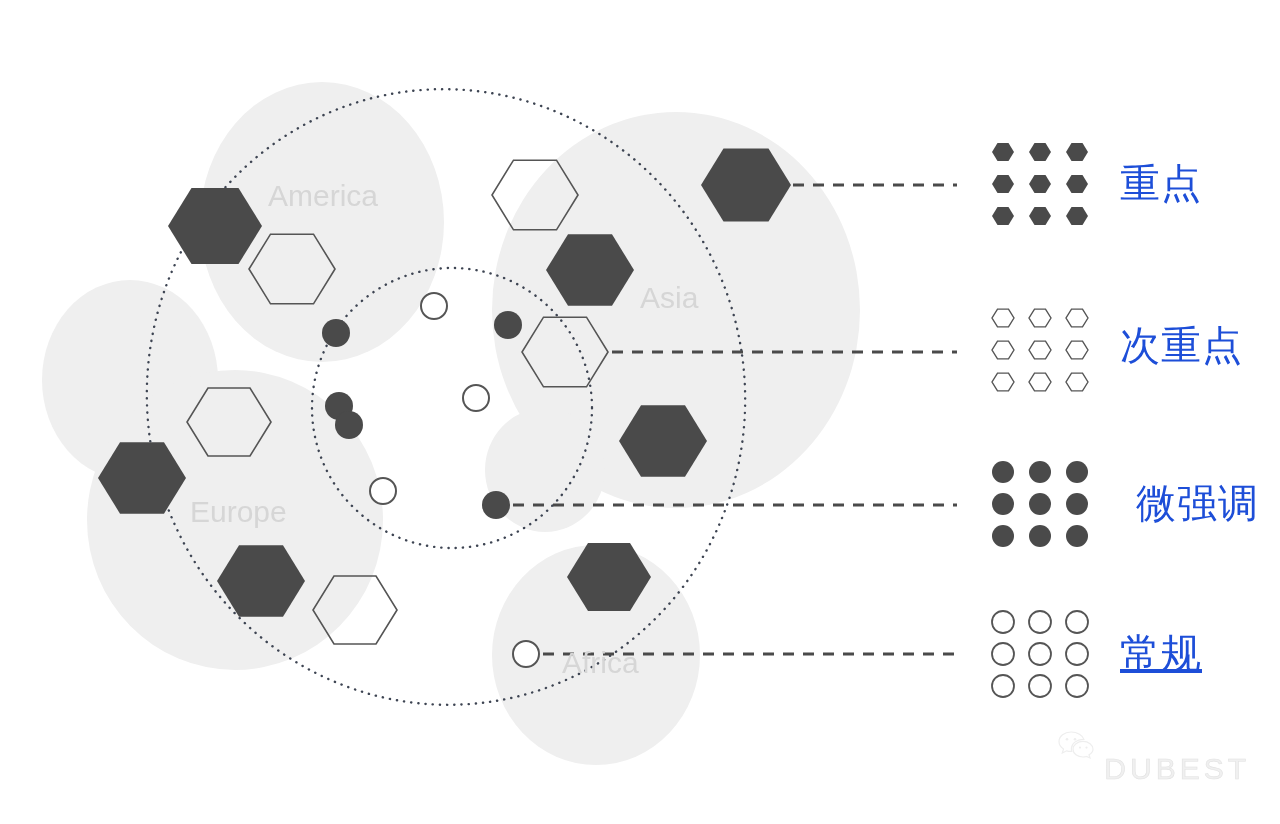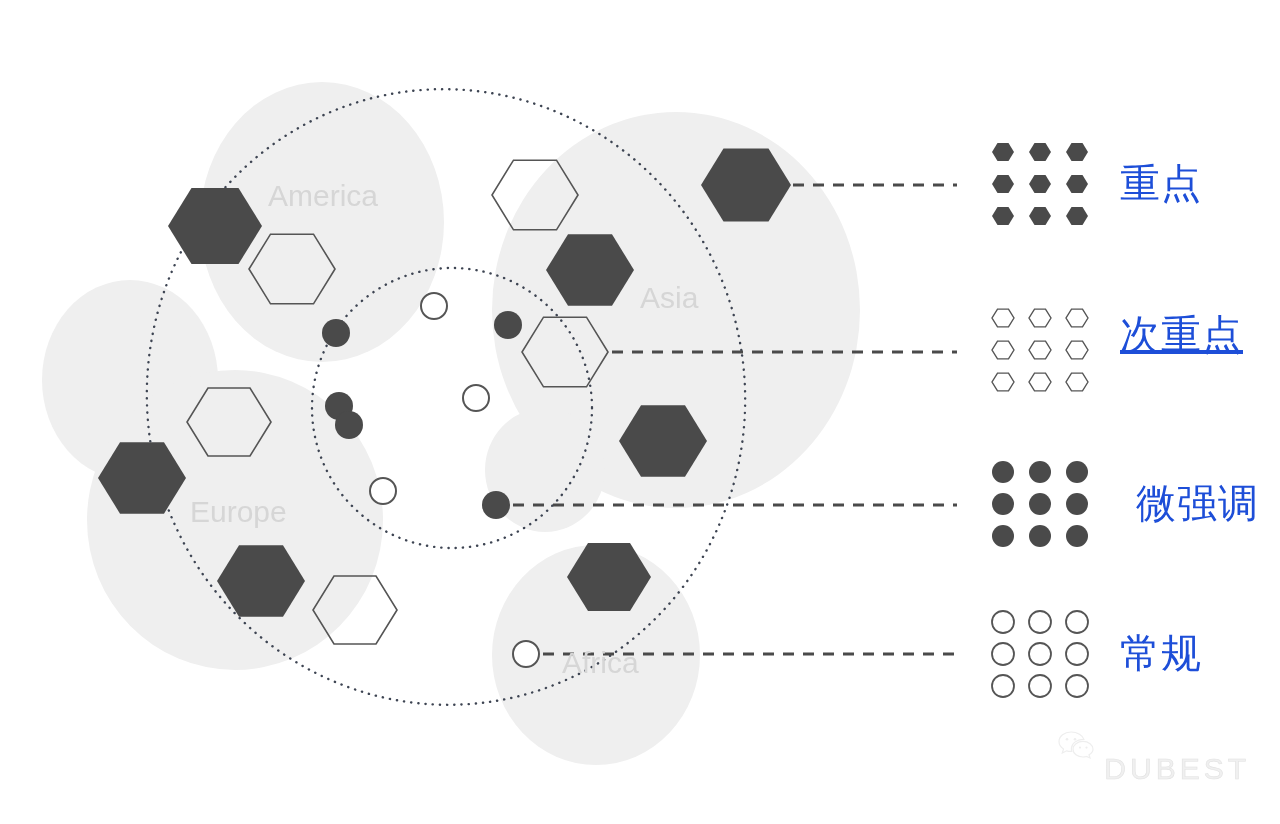--- a/index.html
+++ b/index.html
@@ -141,23 +141,23 @@
         <circle cx="1040" cy="654" r="11" fill="none" stroke="#555555" stroke-width="1.8"></circle>
         <circle cx="1077" cy="654" r="11" fill="none" stroke="#555555" stroke-width="1.8"></circle>
         <circle cx="1003" cy="686" r="11" fill="none" stroke="#555555" stroke-width="1.8"></circle>
         <circle cx="1040" cy="686" r="11" fill="none" stroke="#555555" stroke-width="1.8"></circle>
         <circle cx="1077" cy="686" r="11" fill="none" stroke="#555555" stroke-width="1.8"></circle>
       </g>
   </svg>
 
   <div id="legend-labels">
       <div class="legend-label" style="left: 1120px; top: 163px;">重点</div>
-      <div class="legend-label" style="left: 1120px; top: 314px; text-decoration: underline;">次重点</div>
+      <div class="legend-label" style="left: 1120px; top: 325px;">次重点</div>
       <div class="legend-label" style="left: 1120px; top: 483px; margin-left: 16px;">微强调</div>
-      <div class="legend-label" style="left: 1120px; top: 633px;">常规</div>
+      <div class="legend-label" style="left: 1120px; top: 633px; text-decoration: underline;">常规</div>
     </div>
 
   <div class="watermark">
     <svg width="36" height="30" viewBox="0 0 36 30">
       <path d="M13 2C6.4 2 1 6.3 1 11.6c0 3 1.8 5.7 4.5 7.4L4.3 23l4.3-2.2c1.4.4 2.8.6 4.4.6h.8c-.3-.8-.4-1.7-.4-2.6 0-5.2 5.2-9.4 11.6-9.4h.9C24.8 5.4 19.5 2 13 2z" fill="none" stroke="#eeeeee" stroke-width="1.2"></path>
       <circle cx="9" cy="9.2" r="1.3" fill="#eeeeee"></circle>
       <circle cx="17" cy="9.2" r="1.3" fill="#eeeeee"></circle>
       <path d="M35 19.2c0-4.3-4.5-7.8-10-7.8s-10 3.5-10 7.8c0 4.3 4.5 7.8 10 7.8 1.2 0 2.4-.2 3.5-.5L32 28l-1-3.2c2.4-1.4 4-3.3 4-5.6z" fill="none" stroke="#eeeeee" stroke-width="1.2"></path>
       <circle cx="22" cy="17.6" r="1.1" fill="#eeeeee"></circle>
       <circle cx="28.5" cy="17.6" r="1.1" fill="#eeeeee"></circle>

